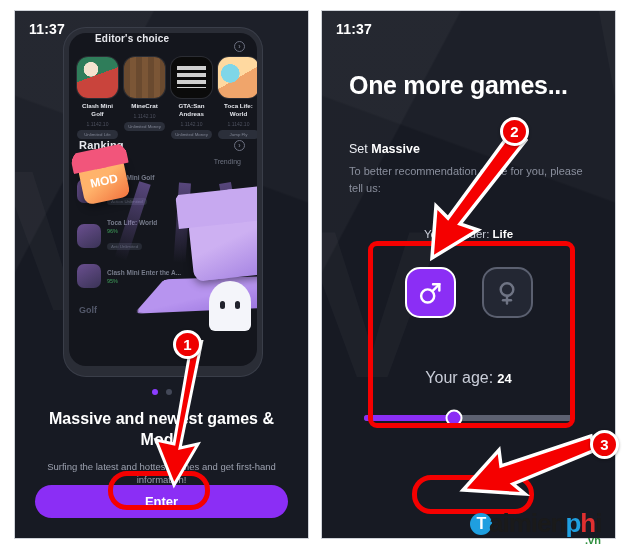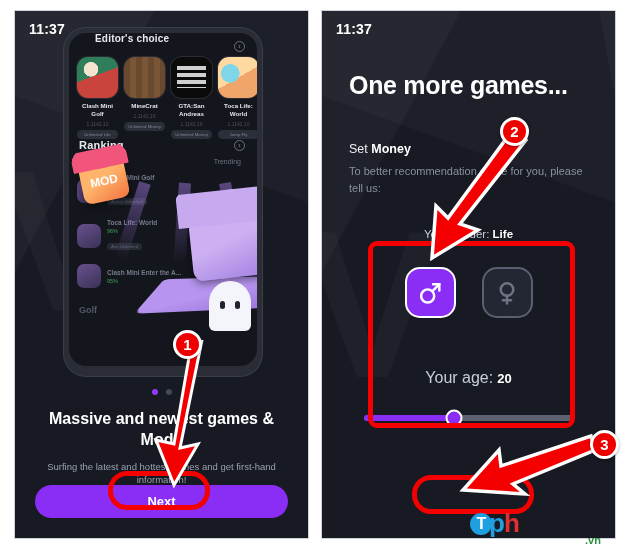--- a/index.html
+++ b/index.html
@@ -377,35 +377,35 @@
     <div class="dots">
       <div class="dot on"></div>
       <div class="dot"></div>
     </div>
 
     <div class="bottomcopy">
       <div class="bc-title">Massive and newest games &amp; Mods</div>
       <div class="bc-sub">Surfing the latest and hottest games and get first-hand information!</div>
     </div>
 
-    <div class="cta cta-left">Next</div>
+    <div class="cta cta-left">Enter</div>
   </div>
 
   <div class="panel panel-right">
     <div class="panel-bg">
       <div class="bg-glyph" style="left:-20px; top:210px; font-size:210px;">V</div>
       <div class="bg-glyph" style="right:-30px; top:-30px; font-size:190px;">\</div>
     </div>
 
     <div class="statustime">11:37</div>
 
     <div class="r-title">One more games...</div>
 
     <div class="r-setlabel">
-      <span>Set </span><b>Money</b>
+      <span>Set </span><b>Massive</b>
     </div>
 
     <div class="r-desc">To better recommendation game for you, please tell us:</div>
 
     <div class="r-gender-line">
       <span>Your gender: </span><b>Life</b>
     </div>
 
     <div class="gbtns">
       <div class="gbtn male">
@@ -418,21 +418,21 @@
       <div class="gbtn female">
         <svg width="28" height="28" viewBox="0 0 24 24" fill="none" stroke="#6f7484" stroke-width="2.1" stroke-linecap="round">
           <circle cx="12" cy="9" r="5.4"></circle>
           <line x1="12" y1="14.6" x2="12" y2="21"></line>
           <line x1="8.6" y1="18.2" x2="15.4" y2="18.2"></line>
         </svg>
       </div>
     </div>
 
     <div class="agewrap">
-      <span class="age-label">Your age:</span><span class="age-value">20</span>
+      <span class="age-label">Your age:</span><span class="age-value">24</span>
     </div>
 
     <div class="slider">
       <div class="slider-track"></div>
       <div class="slider-fill"></div>
       <div class="slider-thumb"></div>
     </div>
 
   </div>
 
@@ -451,19 +451,20 @@
   <svg class="arrow" style="left:455px; top:432px; width:140px; height:72px;" viewBox="0 0 140 72">
     <polygon points="136,4 140,18 58,52 70,62 8,58 44,18 46,34" fill="#f50000" stroke="#ffffff" stroke-width="3.5"></polygon>
   </svg>
 
   <div class="badge badge-1">1</div>
   <div class="badge badge-2">2</div>
   <div class="badge badge-3">3</div>
 
   <div class="wm">
     <div class="wm-badge">T</div>
+    <span class="wm-a">aimien</span>
     <span class="wm-b">p</span>
     <span class="wm-c">h</span>
     <span class="wm-d">i</span>
   </div>
   <div class="wm-tld">.vn</div>
 
 </div>
 
 </body></html>

